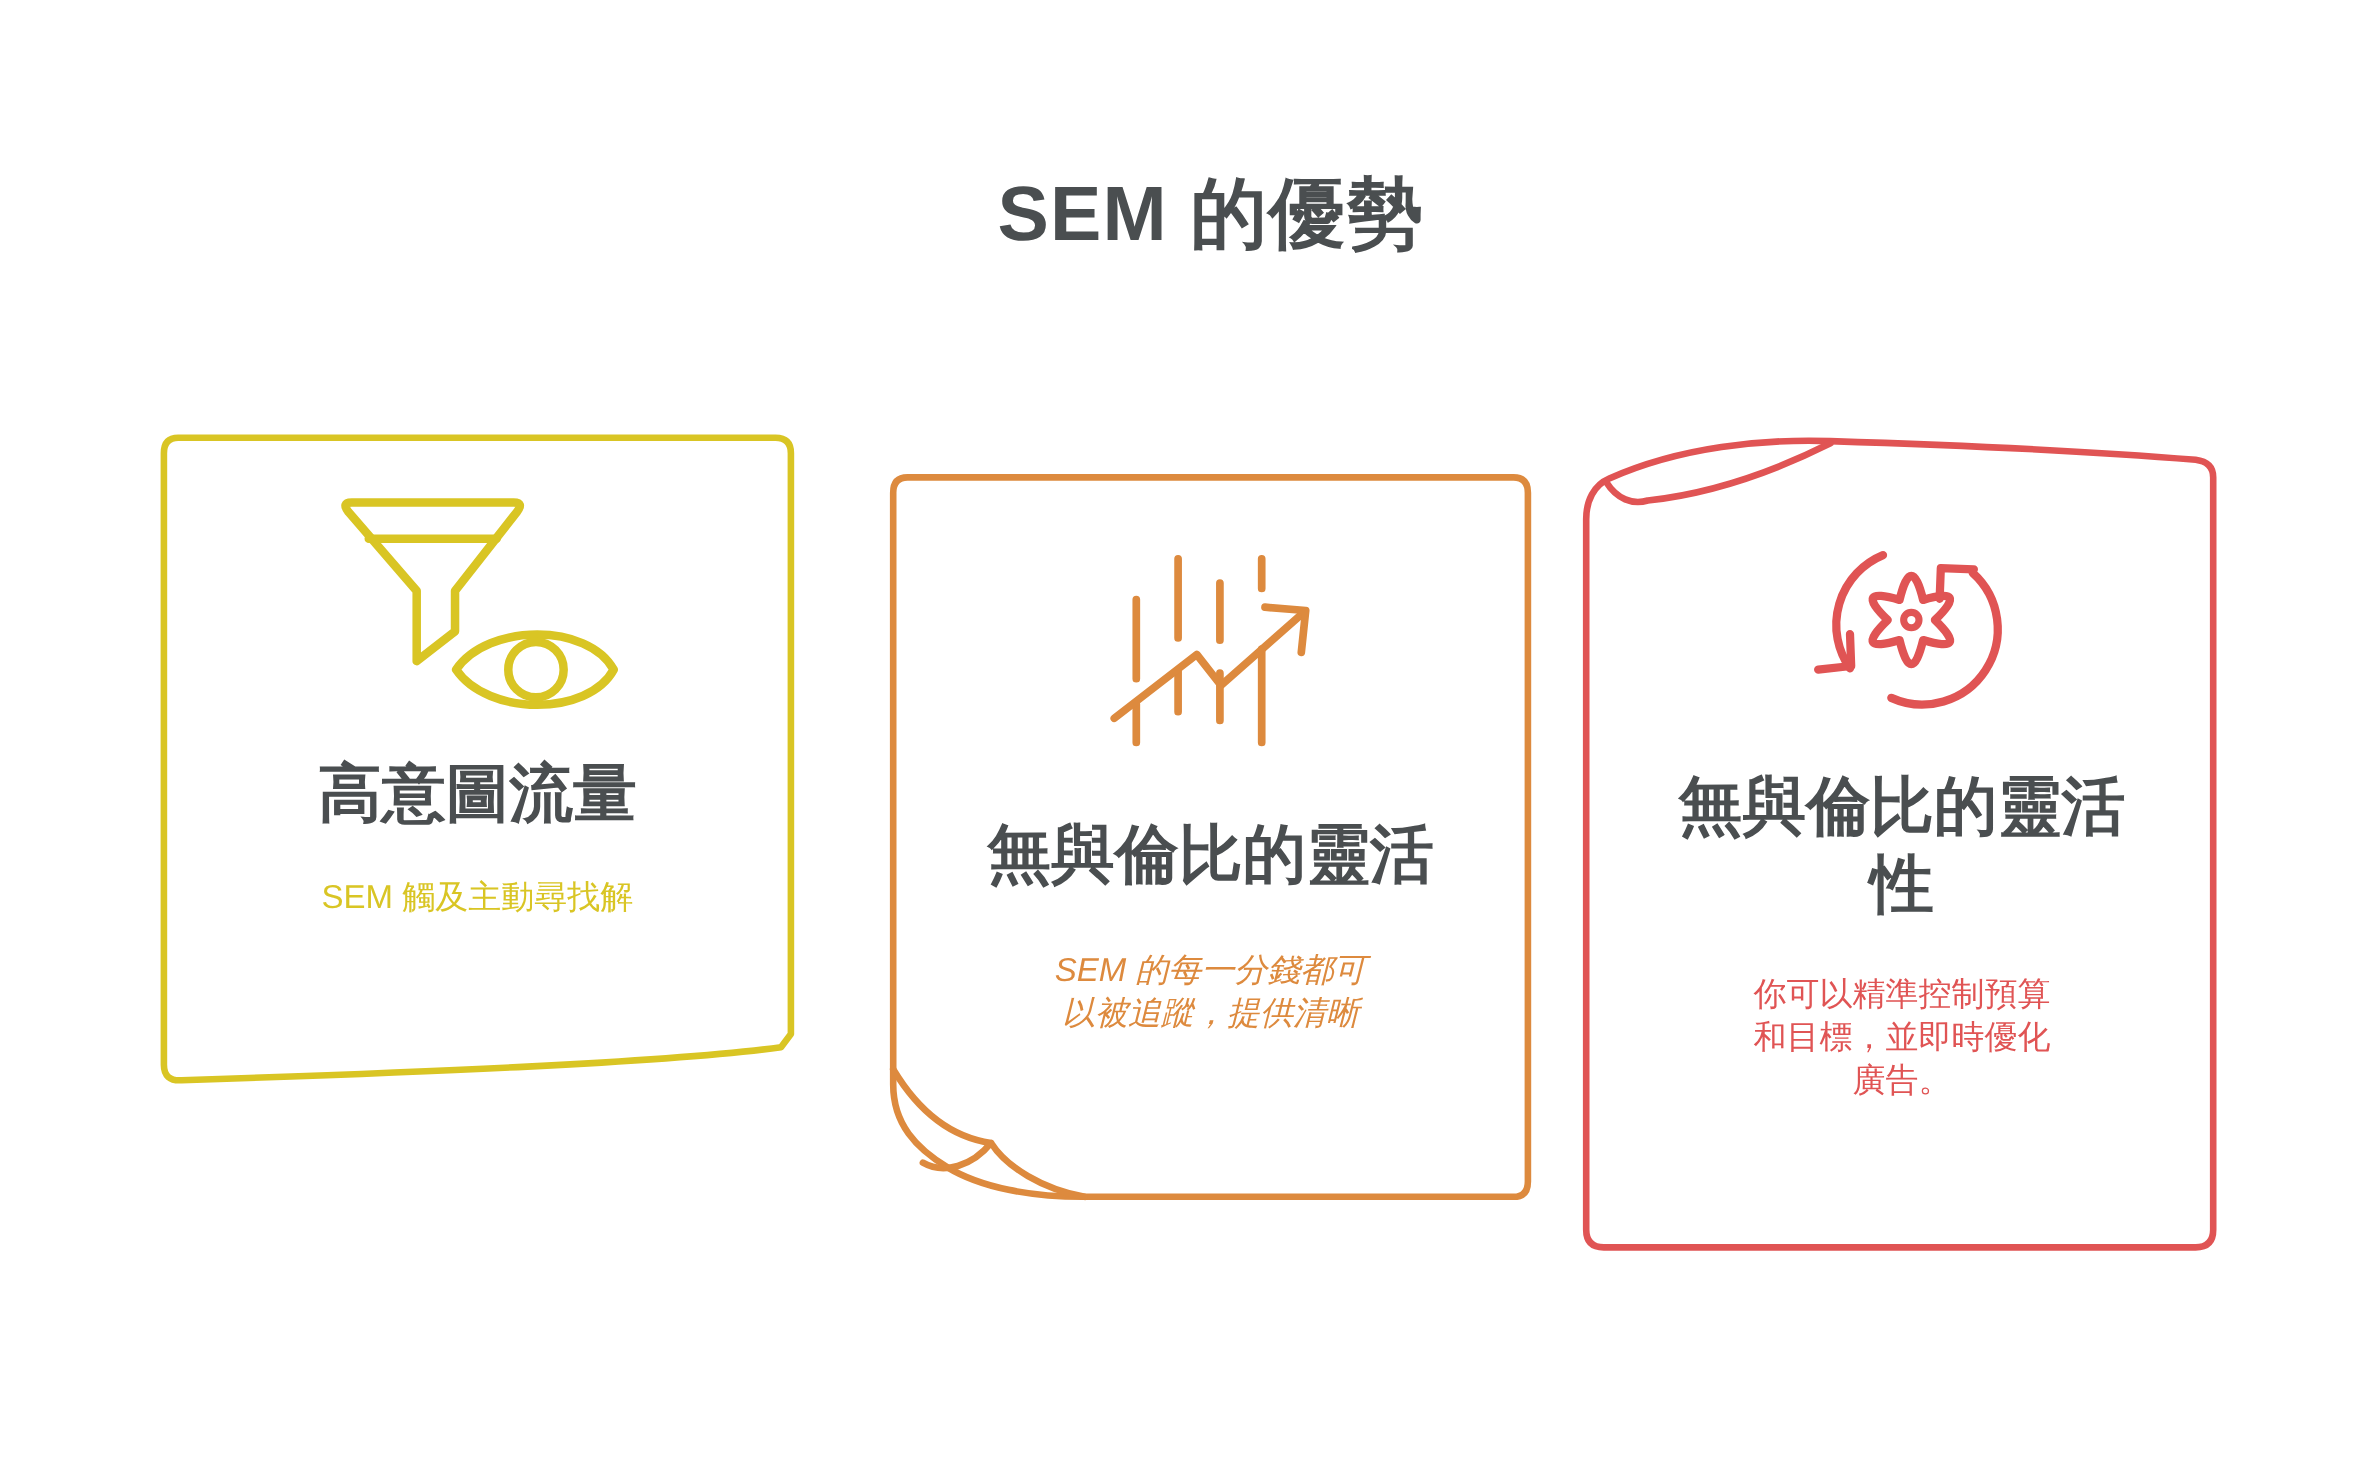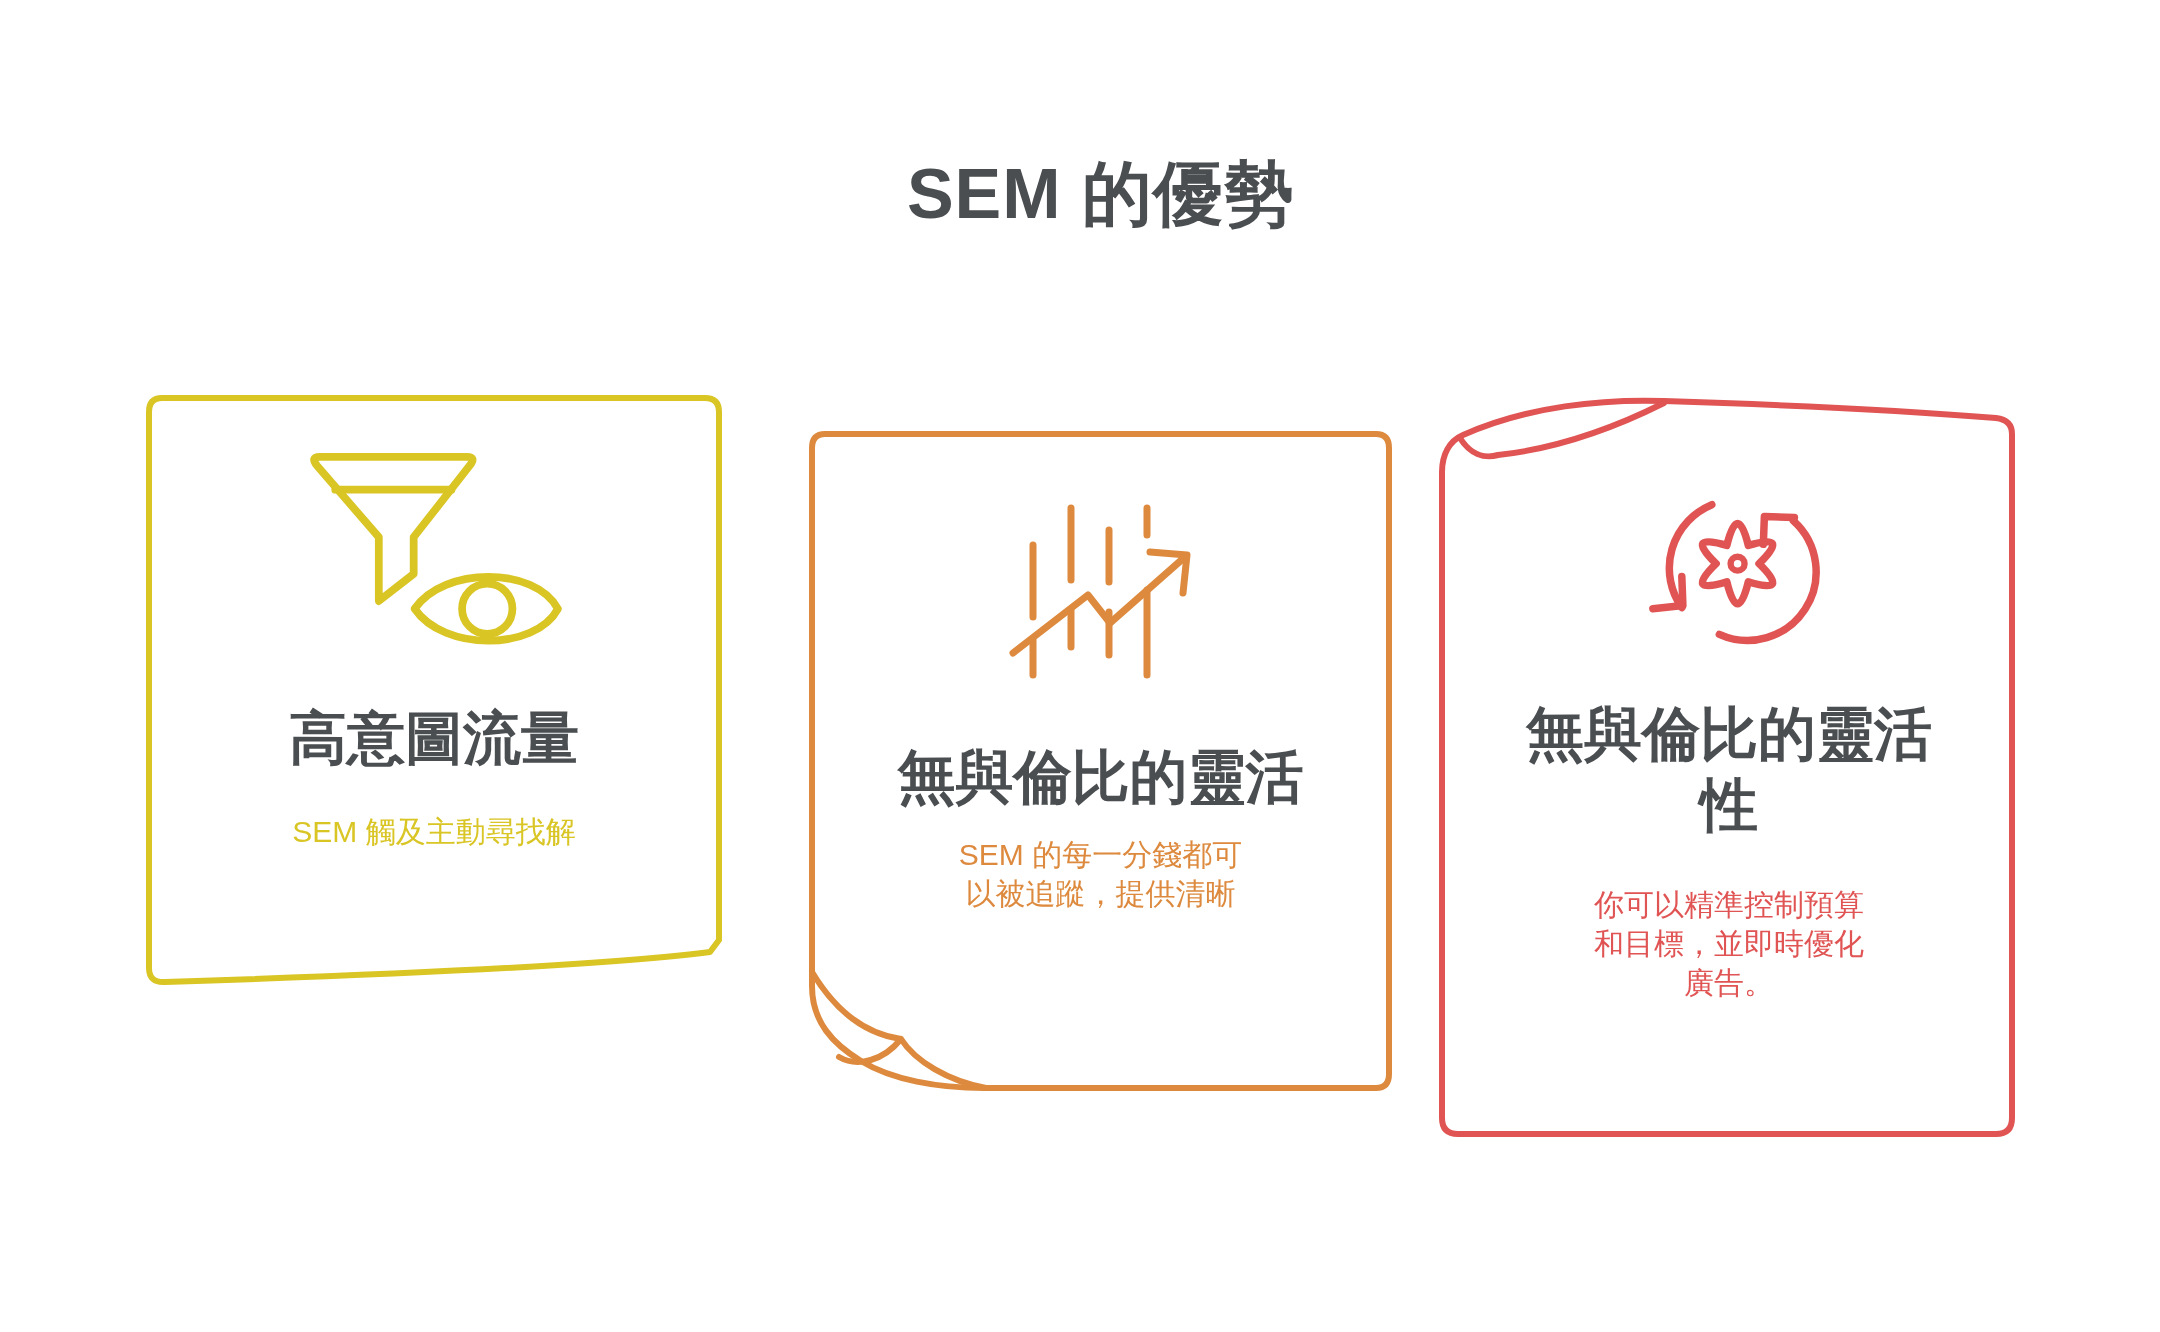--- a/index.html
+++ b/index.html
@@ -55,28 +55,28 @@
     text-align: center;
     font-weight: 400;
     font-size: 30px;
     line-height: 1.31;
   }
   .tline, .bline { display: block; }
 
   
   .card-1 { left: 145px; top: 394px; width: 578px; height: 592px; }
   .card-1 .icon { margin-top: 56px; }
-  .card-1 .card-title { margin-top: 40px; }
+  .card-1 .card-title { margin-top: 24px; }
   .card-1 .card-body { margin-top: 38px; }
 
   
   .card-2 { left: 808px; top: 430px; width: 585px; height: 664px; }
   .card-2 .icon { margin-top: 75px; }
   .card-2 .card-title { margin-top: 62px; }
-  .card-2 .card-body { margin-top: 22px; }
+  .card-2 .card-body { margin-top: 50px; font-style: italic; }
 
   
   .card-3 { left: 1438px; top: 396px; width: 582px; height: 742px; }
   .card-3 .icon { margin-top: 84px; }
   .card-3 .card-title { margin-top: 56px; }
   .card-3 .card-body { margin-top: 44px; }
 </style>
 </head>
 <body>
 

